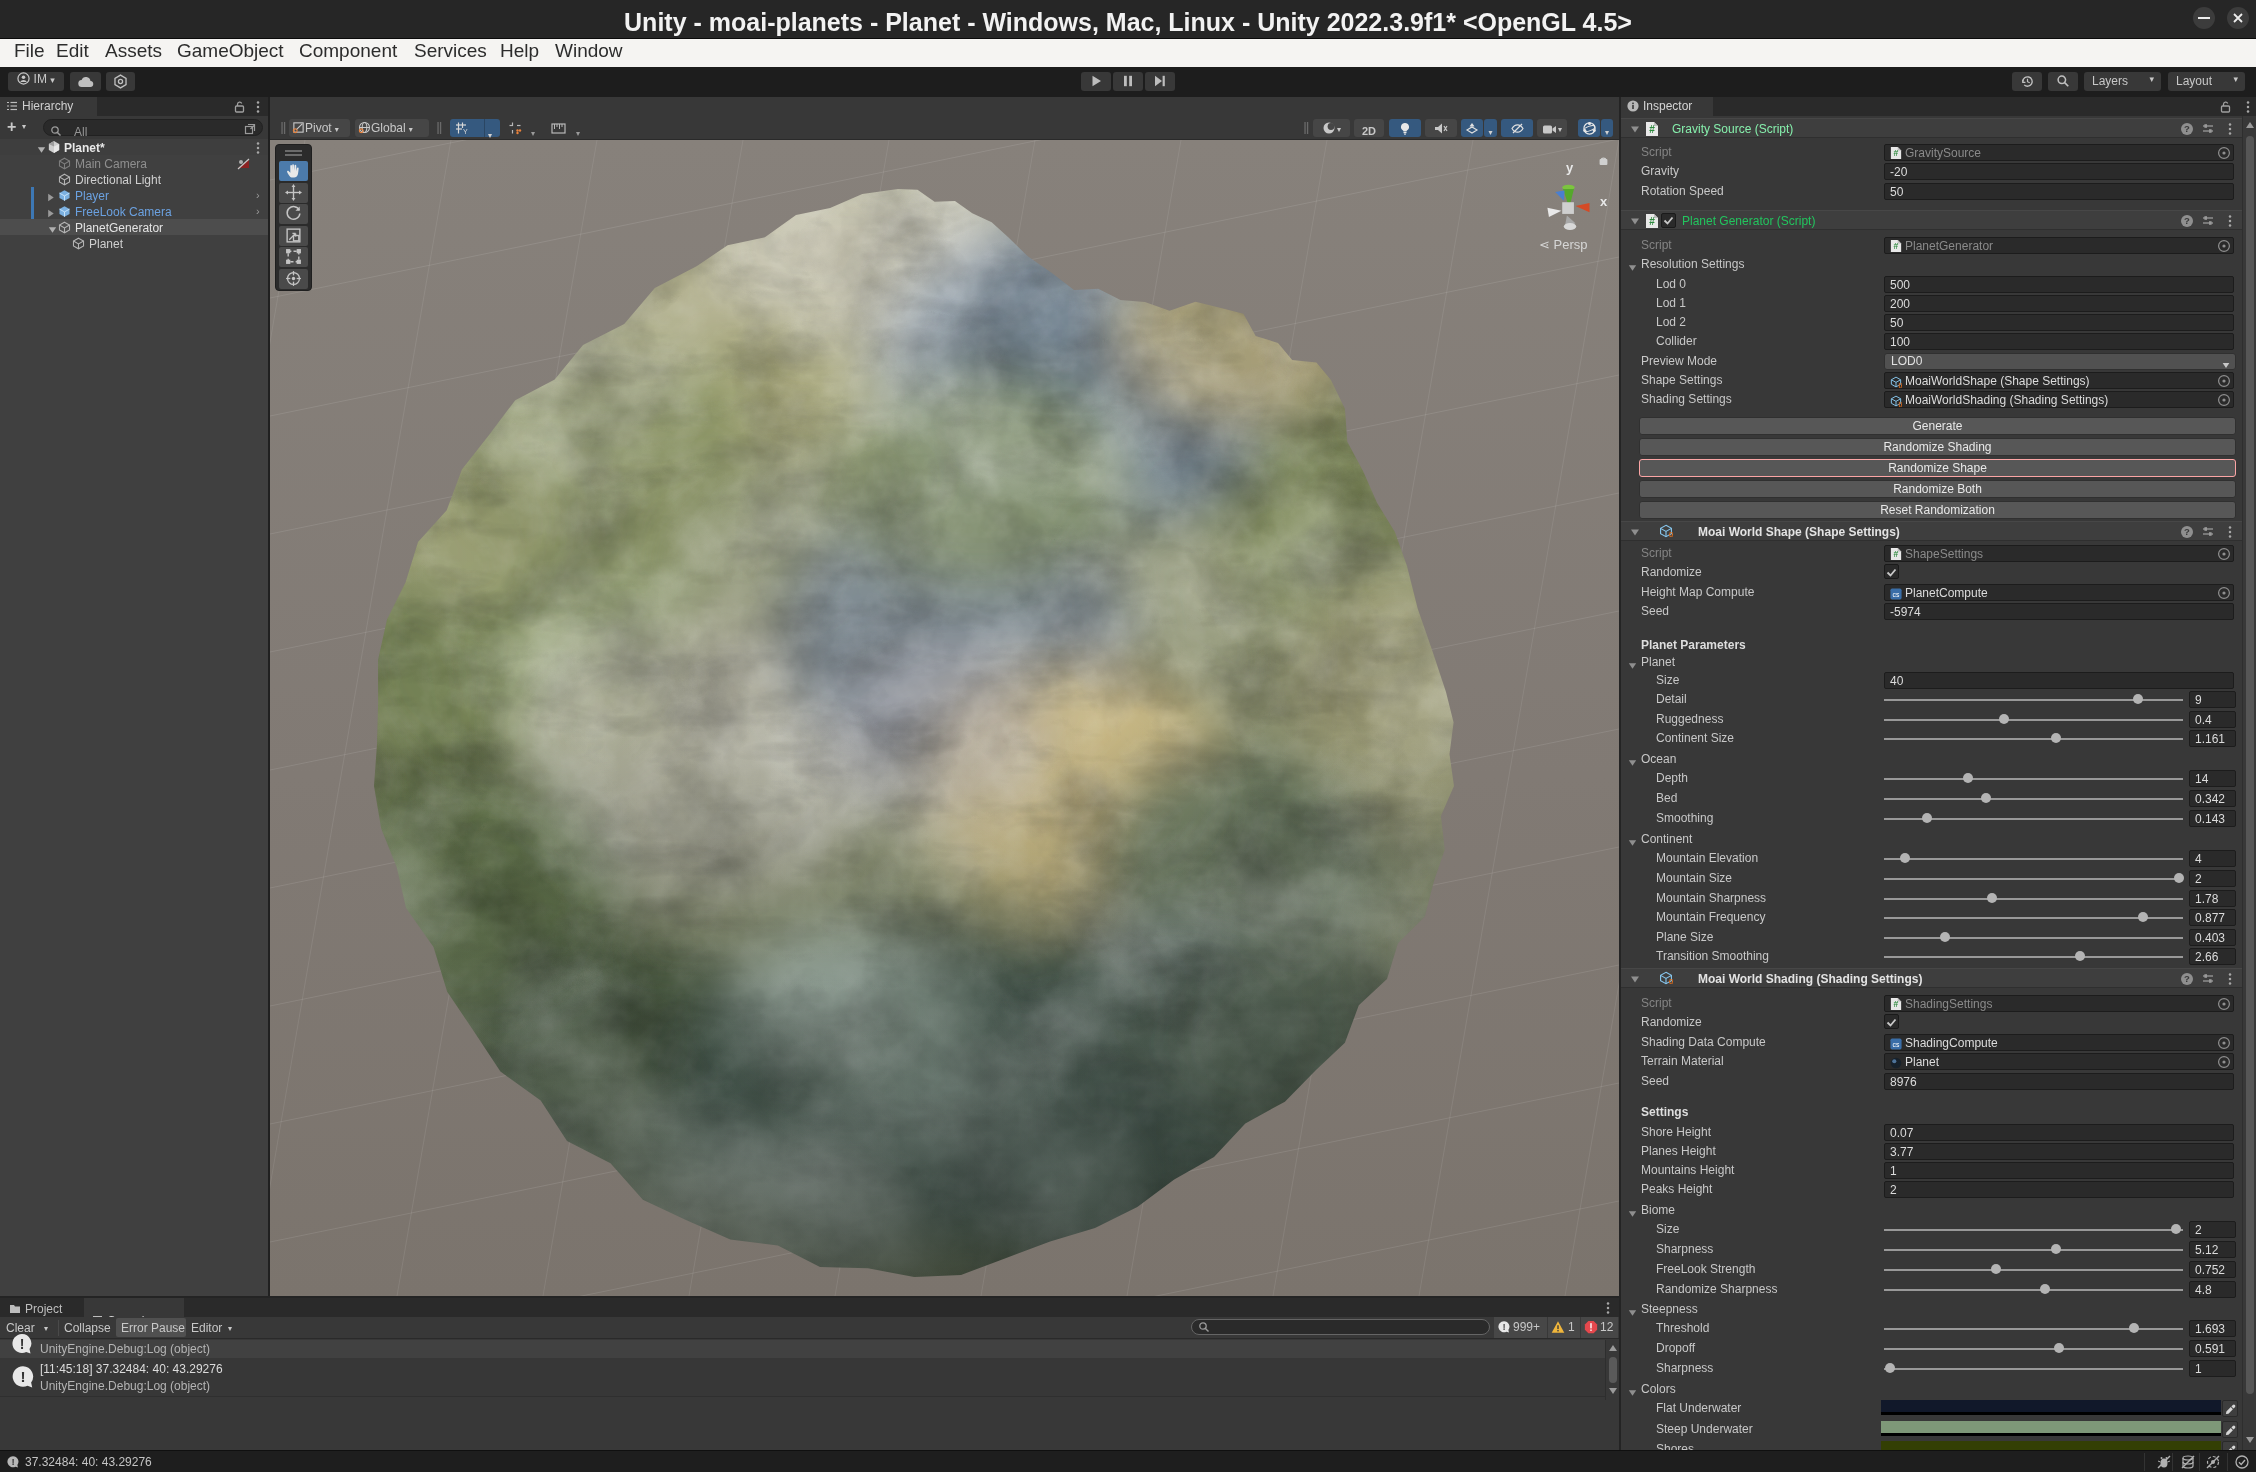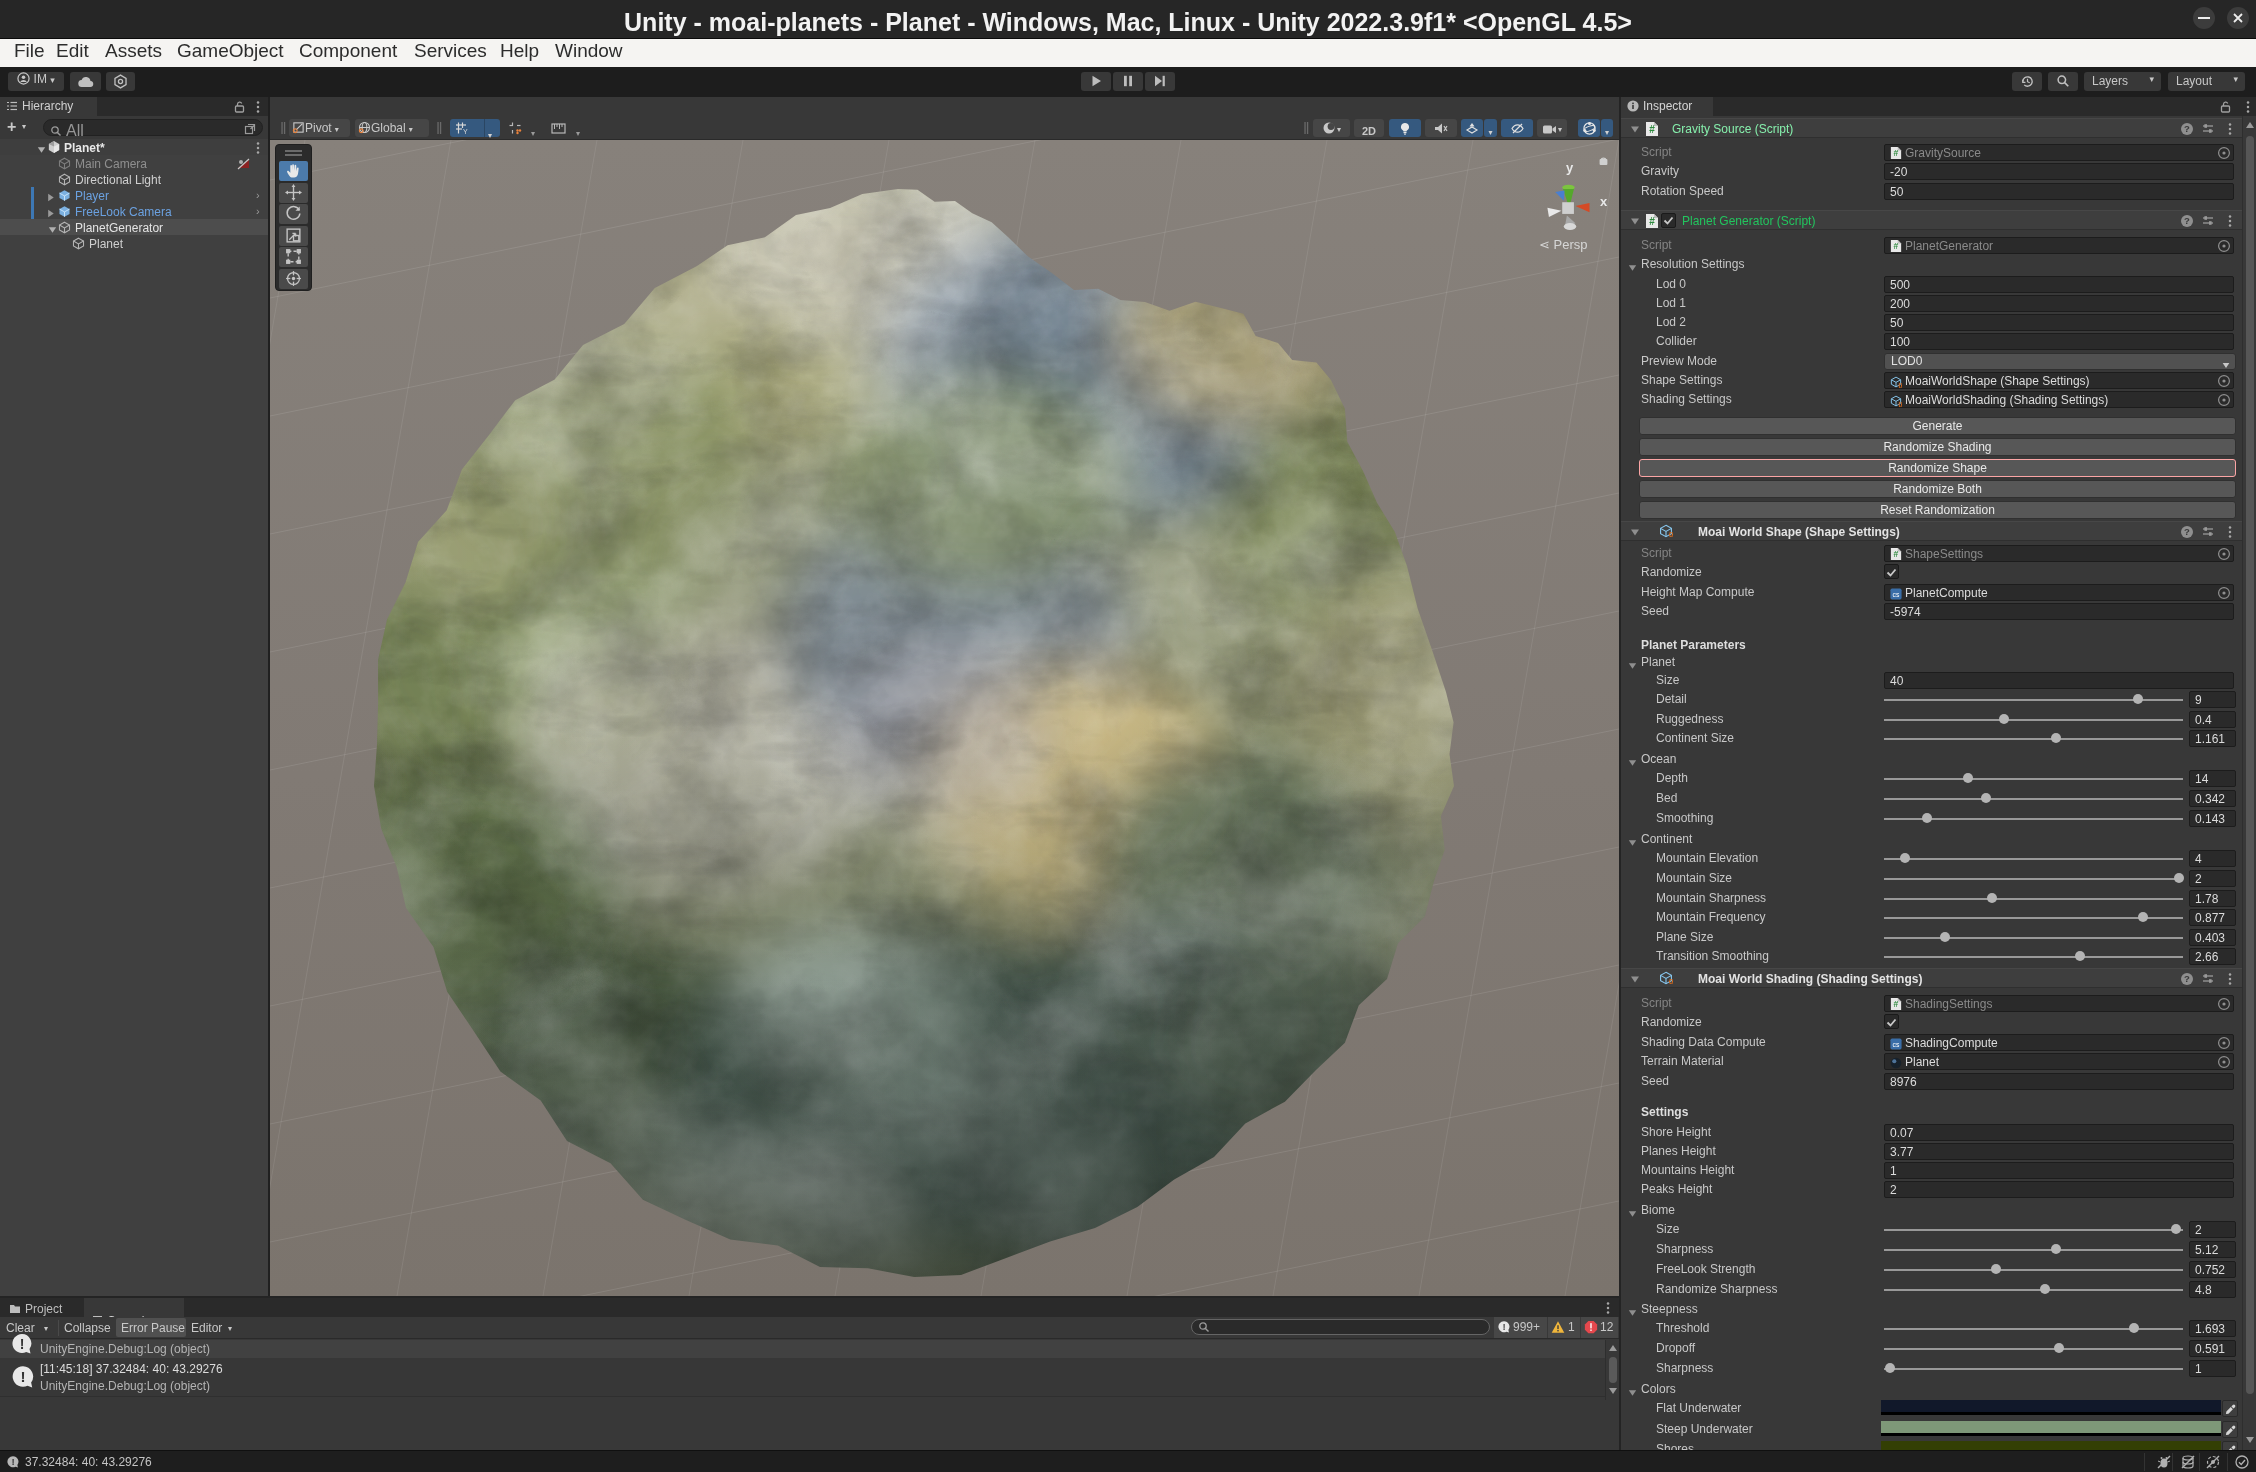--- a/index.html
+++ b/index.html
@@ -92,21 +92,21 @@
             <circle cx="7" cy="11.4" r="1.25"></circle>
           </g>
         </svg></span>
 </div>
 <div class="abs" style="left:0;top:19px;width:268px;height:24px;background:#383838;border-bottom:1px solid #2e2e2e">
 <span style="position:absolute;left:7px;top:2px;color:#c8c8c8;font-size:16px;font-weight:bold">+</span>
       <span style="position:absolute;left:22px;top:6px;color:#c8c8c8;font-size:8px">▾</span>
 <div style="position:absolute;left:43px;top:3px;width:220px;height:17px;background:#2a2a2a;border:1px solid #212121;border-radius:9px;padding:2px 0 0 6px"><span style="vertical-align:-1px"><svg width="12" height="12" viewBox="0 0 12 12">
             <circle cx="5" cy="5" r="3.2" fill="none" stroke="#9a9a9a" stroke-width="1.3"></circle>
             <line x1="7.4" y1="7.4" x2="10.5" y2="10.5" stroke="#9a9a9a" stroke-width="1.4"></line>
-          </svg></span><span style="color:#969696;font-size:16px;margin-left:4px">All</span><svg width="12" height="12" viewBox="0 0 12 12" style="position:absolute;right:6px;top:3px">
+          </svg></span><span style="color:#969696;font-size:12px;margin-left:12px">All</span><svg width="12" height="12" viewBox="0 0 12 12" style="position:absolute;right:6px;top:3px">
           <g fill="none" stroke="#9a9a9a" stroke-width="1.2">
             <rect x="1.5" y="3.5" width="7" height="7"></rect>
             <path d="M4 1.5h6.5V8M6.5 6 10 2.5"></path>
           </g>
         </svg></div>
 </div>
 <div class="abs" style="left:0;top:42px;width:268px;height:16px;background:#3e3e3e"></div>
 <div class="abs" style="left:0;top:122px;width:268px;height:16px;background:#4d4d4d"></div>
 <span style="position:absolute;left:36px;top:44px"><svg width="11" height="11" viewBox="0 0 12 12">
         <path d="M2 3.5h8L6 9.5Z" fill="#b0b0b0"></path>

